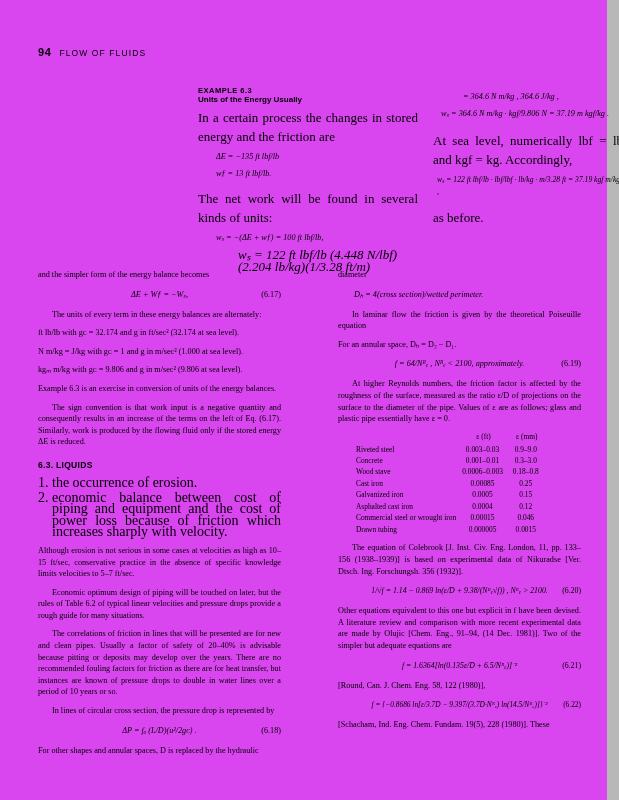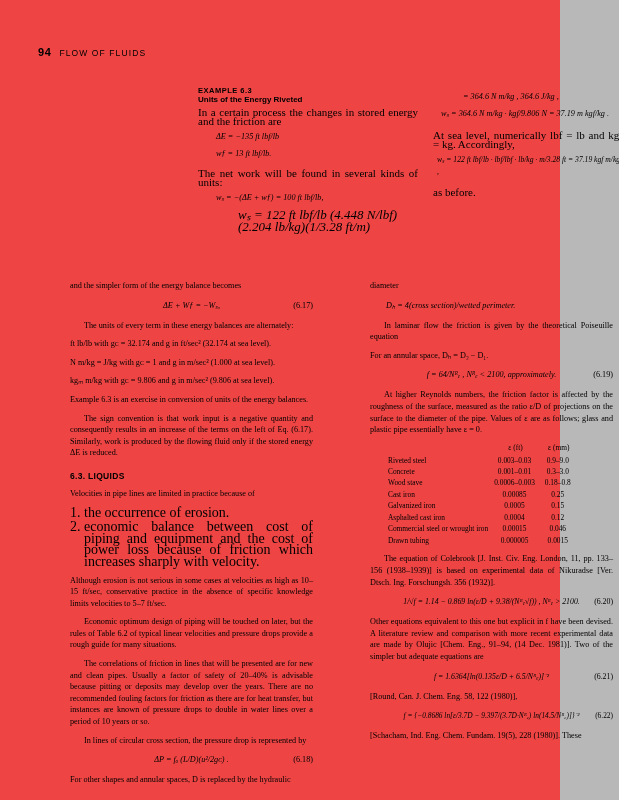--- a/index.html
+++ b/index.html
@@ -8,23 +8,23 @@
     background: #b8b8b8;
   }
   body {
     width: 619px;
     height: 800px;
     overflow: hidden;
     font-family: "Liberation Serif", serif;
   }
   .page {
     position: relative;
-    width: 560px;
+    width: 607px;
     height: 800px;
-    background: #ef4444;
+    background: #d946ef;
     box-sizing: border-box;
   }
   .header {
     position: absolute;
     top: 46px;
     left: 38px;
     right: 38px;
     font-family: "Liberation Sans", sans-serif;
     font-size: 8.5px;
     letter-spacing: 0.6px;
@@ -65,44 +65,43 @@
     font-weight: bold;
     letter-spacing: 0.5px;
   }
   .ex-title {
     font-family: "Liberation Sans", sans-serif;
     font-size: 8px;
     font-weight: bold;
     margin-bottom: 4px;
   }
   .body-text {
-    font-size: 11px;
-    line-height: 9px;
+    font-size: 13px;
+    line-height: 19px;
     text-align: justify;
   }
   .eqline {
     font-size: 8.2px;
     line-height: 12px;
     margin: 5px 0 0 18px;
     font-style: italic;
   }
 
   
   .cols {
     position: absolute;
     top: 265px;
     left: 38px;
     width: 543px;
     height: 505px;
   }
   .col {
     position: absolute;
-    top: 15px;
+    top: 4px;
     width: 243px;
-    margin-left: 32px;
   }
   .col.left { left: 0; }
   .col.right { left: 300px; }
 
   p.t {
     font-size: 8.2px;
     line-height: 11.6px;
     text-align: justify;
     margin: 0 0 7px 0;
   }
@@ -163,21 +162,21 @@
 
 <div class="page">
 
   <div class="header">
     <span class="pagenum">94</span><span class="chaptitle">FLOW OF FLUIDS</span>
   </div>
 
   <div class="example">
     <div class="ex-col-left">
       <div class="ex-label">EXAMPLE 6.3</div>
-      <div class="ex-title">Units of the Energy Riveted</div>
+      <div class="ex-title">Units of the Energy Usually</div>
       <div class="body-text">In a certain process the changes in stored energy and the friction are</div>
       <div class="eqline">ΔE = −135 ft lbf/lb</div>
       <div class="eqline">wƒ = 13 ft lbf/lb.</div>
       <div class="body-text" style="margin-top:9px;">The net work will be found in several kinds of units:</div>
       <div class="eqline">wₛ = −(ΔE + wƒ) = 100 ft lbf/lb,</div>
       <div class="eqline" style="font-size:13px;margin-left:40px;">wₛ = 122 ft lbf/lb (4.448 N/lbf)(2.204 lb/kg)(1/3.28 ft/m)</div>
     </div>
     <div class="ex-col-right">
       <div class="eqline" style="margin-left:30px;">= 364.6 N m/kg , 364.6 J/kg ,</div>
       <div class="eqline" style="margin-left:8px;">wₛ = 364.6 N m/kg · kgf/9.806 N = 37.19 m kgf/kg .</div>
@@ -197,21 +196,20 @@
       </div>
       <p class="t indent">The units of every term in these energy balances are alternately:</p>
       <p class="t">ft lb/lb with gᴄ = 32.174 and g in ft/sec² (32.174 at sea level).</p>
       <p class="t">N m/kg = J/kg with gᴄ = 1 and g in m/sec² (1.000 at sea level).</p>
       <p class="t">kgₘ m/kg with gᴄ = 9.806 and g in m/sec² (9.806 at sea level).</p>
       <p class="t">Example 6.3 is an exercise in conversion of units of the energy balances.</p>
       <p class="t indent">The sign convention is that work input is a negative quantity and consequently results in an increase of the terms on the left of Eq. (6.17). Similarly, work is produced by the flowing fluid only if the stored energy ΔE is reduced.</p>
 
       <div class="sec-head">6.3. LIQUIDS</div>
 
-      <p class="t">Velocities in pipe lines are limited in practice because of</p>
       <ol class="nums">
         <li>the occurrence of erosion.</li>
         <li>economic balance between cost of piping and equipment and the cost of power loss because of friction which increases sharply with velocity.</li>
       </ol>
       <p class="t">Although erosion is not serious in some cases at velocities as high as 10–15 ft/sec, conservative practice in the absence of specific knowledge limits velocities to 5–7 ft/sec.</p>
       <p class="t indent">Economic optimum design of piping will be touched on later, but the rules of Table 6.2 of typical linear velocities and pressure drops provide a rough guide for many situations.</p>
       <p class="t indent">The correlations of friction in lines that will be presented are for new and clean pipes. Usually a factor of safety of 20–40% is advisable because pitting or deposits may develop over the years. There are no recommended fouling factors for friction as there are for heat transfer, but instances are known of pressure drops to double in water lines over a period of 10 years or so.</p>
       <p class="t indent">In lines of circular cross section, the pressure drop is represented by</p>
       <div class="eq">
         <span>ΔP = fₒ (L/D)(u²/2gᴄ) .</span>

